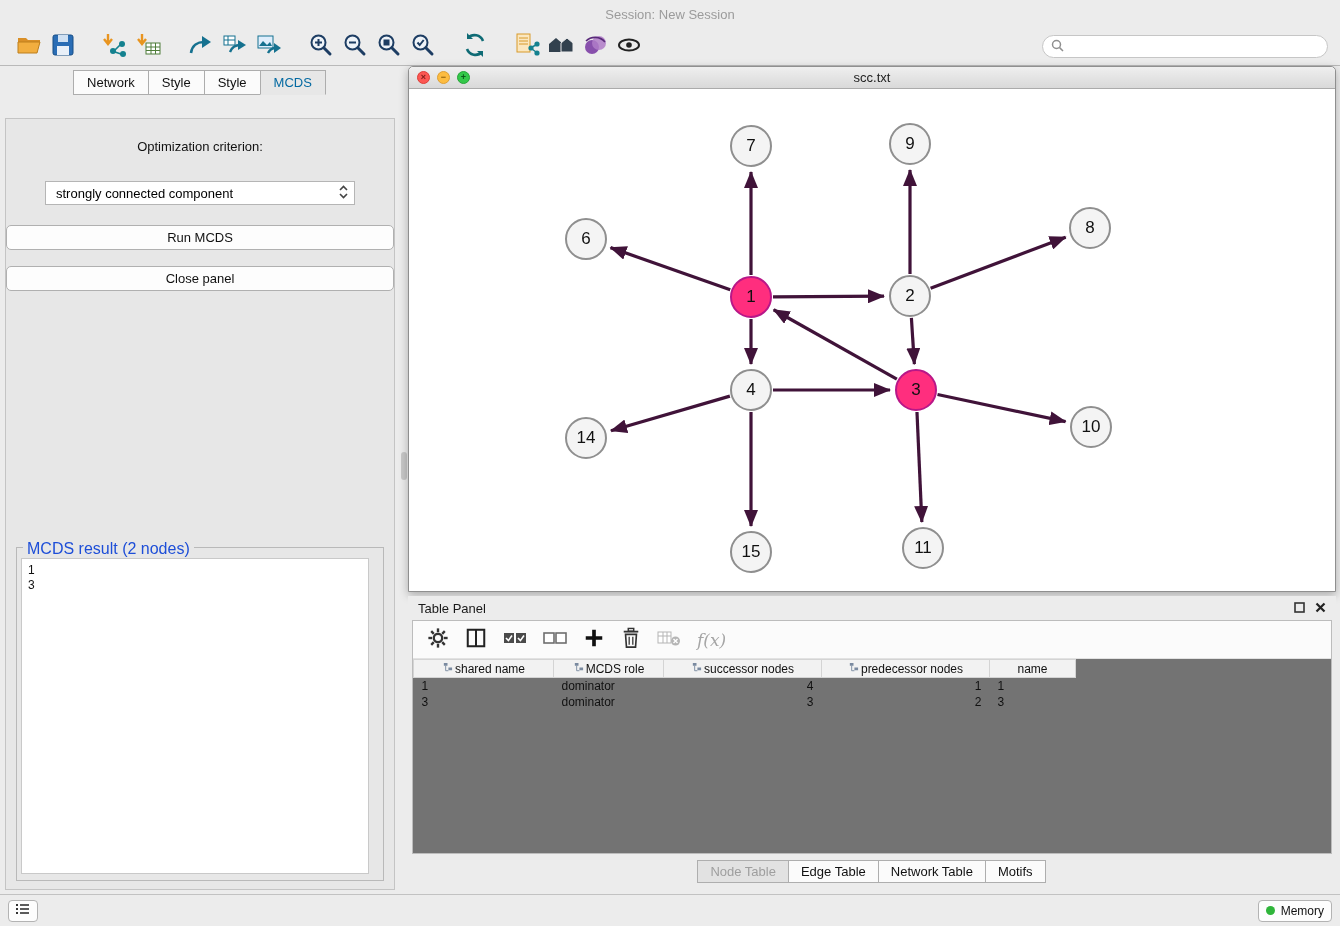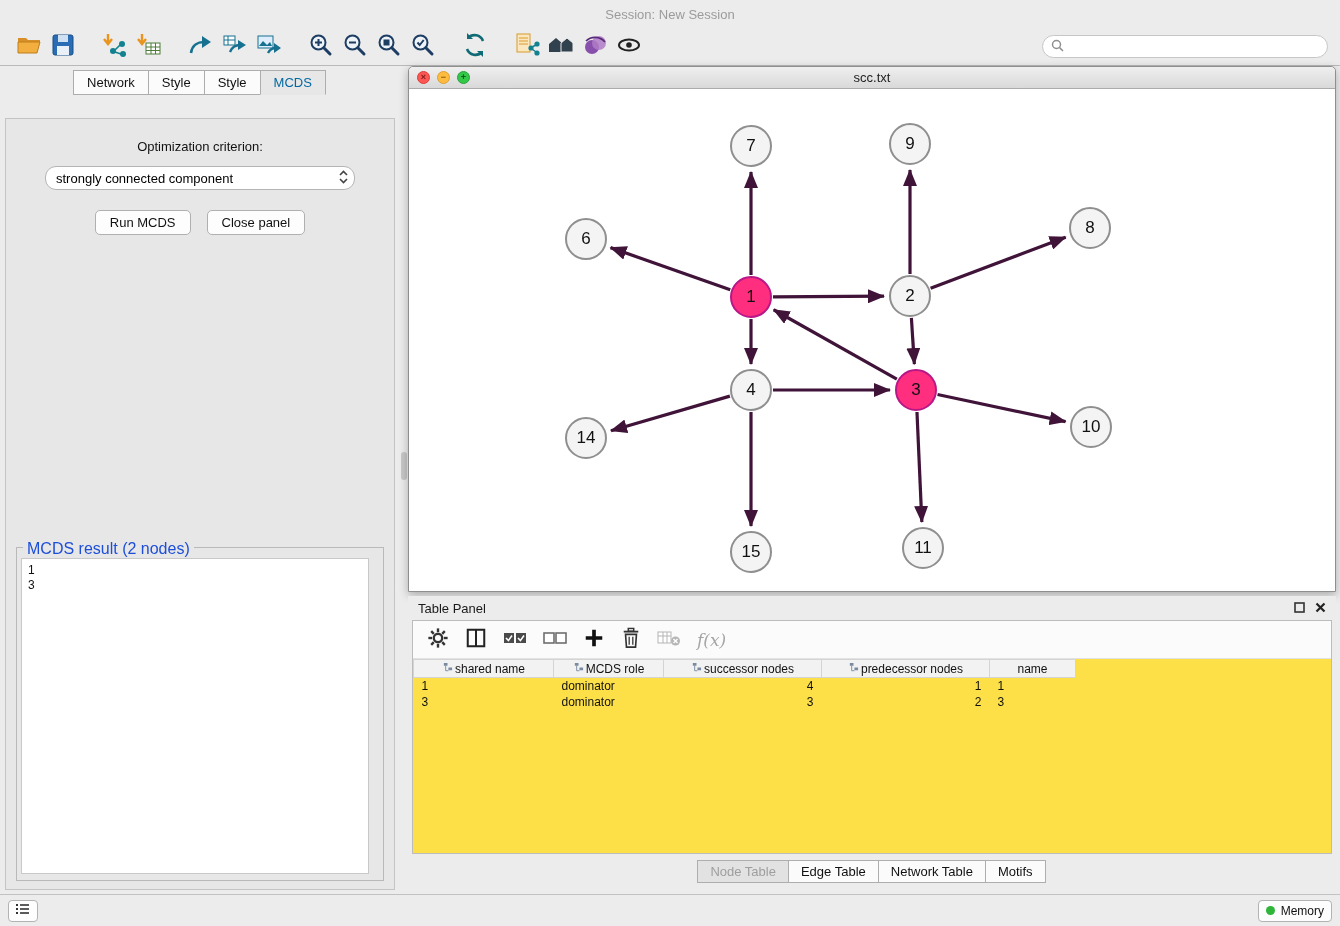--- a/index.html
+++ b/index.html
@@ -24,24 +24,24 @@
   .control-panel { position:absolute; top:66px; left:0; width:400px; bottom:32px; background:#ececec; }
   .cp-header { height:26px; display:flex; align-items:center; padding:0 10px; font-size:13px; color:#1a1a1a; }
   .win-btns { margin-left:auto; display:flex; gap:10px; align-items:center; }
   .cp-tabs { display:flex; justify-content:center; position:relative; z-index:2; margin-top:4px; }
   .tab { border:1px solid #adadad; background:#fbfbfb; color:#111; font-size:13px; padding:4px 13px;
          margin-left:-1px; cursor:default; }
   .tab.active { background:#e7e7e7; color:#0369a1; border-bottom-color:#e7e7e7; }
   .cp-body { position:absolute; top:52px; left:5px; right:5px; bottom:4px; background:#e7e7e7;
              border:1px solid #c4c4c4; }
   .opt-label { text-align:center; margin-top:20px; font-size:13px; color:#111; }
-  .dropdown { margin:12px auto 0; width:310px; height:24px; background:#fff; border:1px solid #b5b5b5;
-              border-radius:11px; display:flex; align-items:center; padding:0 6px 0 10px; font-size:13px; }
+  .dropdown { margin:27px auto 0; width:310px; height:24px; background:#fff; border:1px solid #b5b5b5;
+              border-radius:0; display:flex; align-items:center; padding:0 6px 0 10px; font-size:13px; }
   .dropdown .dd-val { flex:1; }
-  .btn-row { display:flex; justify-content:center; gap:16px; margin-top:20px; }
+  .btn-row { display:flex; justify-content:center; gap:16px; margin-top:20px;flex-direction:column; }
   .pbtn { background:#fdfdfd; border:1px solid #b0b0b0; border-radius:5px; font-size:13px;
           padding:4px 14px; color:#111; cursor:default; }
   .result-group { position:absolute; left:10px; right:10px; top:428px; bottom:8px;
                   border:1px solid #b9b9b9; background:#e7e7e7; }
   .result-legend { position:absolute; top:-8px; left:6px; background:#e7e7e7; padding:0 4px;
                    font-size:16px; color:#1d4ed8; }
   .result-box { position:absolute; top:10px; left:4px; right:14px; bottom:6px; background:#fff;
                 border:1px solid #c9c9c9; font-size:12px; padding:4px 6px; line-height:15px;
                 overflow:hidden; color:#111; }
 
@@ -63,21 +63,21 @@
   .net-canvas { position:absolute; top:22px; left:0; right:0; bottom:0; background:#fff; overflow:hidden; }
   .net-canvas svg { position:absolute; top:0; left:0; }
   .gnode { position:absolute; width:42px; height:42px; border-radius:50%; background:#f4f4f4;
            border:2px solid #8f8f8f; display:flex; align-items:center; justify-content:center;
            font-size:17px; color:#111; cursor:default; }
   .gnode.sel { background:#ff2e7e; border-color:#b81788; }
 
   
   .table-panel { position:absolute; left:408px; top:596px; width:928px; height:294px; background:#ececec; }
   .tp-header { height:24px; display:flex; align-items:center; padding:0 10px; font-size:13px; color:#1a1a1a; }
-  .tp-inner { position:absolute; top:24px; left:4px; right:4px; bottom:36px; background:#fde047; border:1px solid #bcbcbc; }
+  .tp-inner { position:absolute; top:24px; left:4px; right:4px; bottom:36px; background:#737373; border:1px solid #bcbcbc; }
   .tp-toolbar { height:38px; display:flex; align-items:center; gap:16px; padding:0 14px;
                 background:#fbfbfb; border-bottom:1px solid #e2e2e2; }
   .fx { font-family:"DejaVu Serif", serif; font-style:italic; font-size:17px; color:#a5a5a5; }
   table.data { border-collapse:collapse; width:662px; font-size:12px; table-layout:fixed; }
   table.data th { background:#f2f2f2; border:1px solid #d4d4d4; font-weight:normal; font-size:12px;
                   height:18px; text-align:center; color:#111; }
   table.data th .thwrap { display:flex; align-items:center; justify-content:center; gap:2px; }
   table.data td { height:16px; color:#111; border:none; }
   .al { text-align:left; padding-left:8px; }
   .ar { text-align:right; padding-right:8px; }

